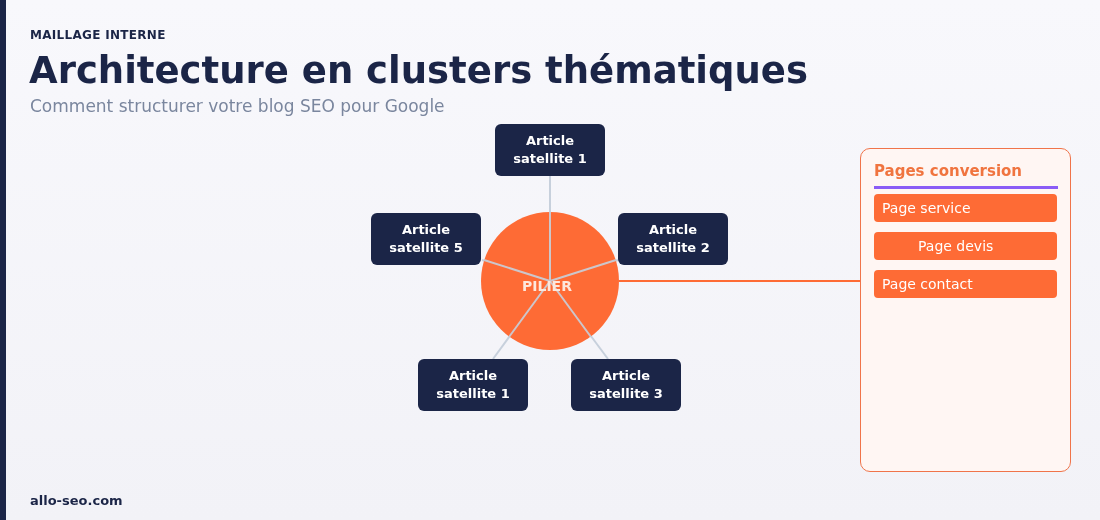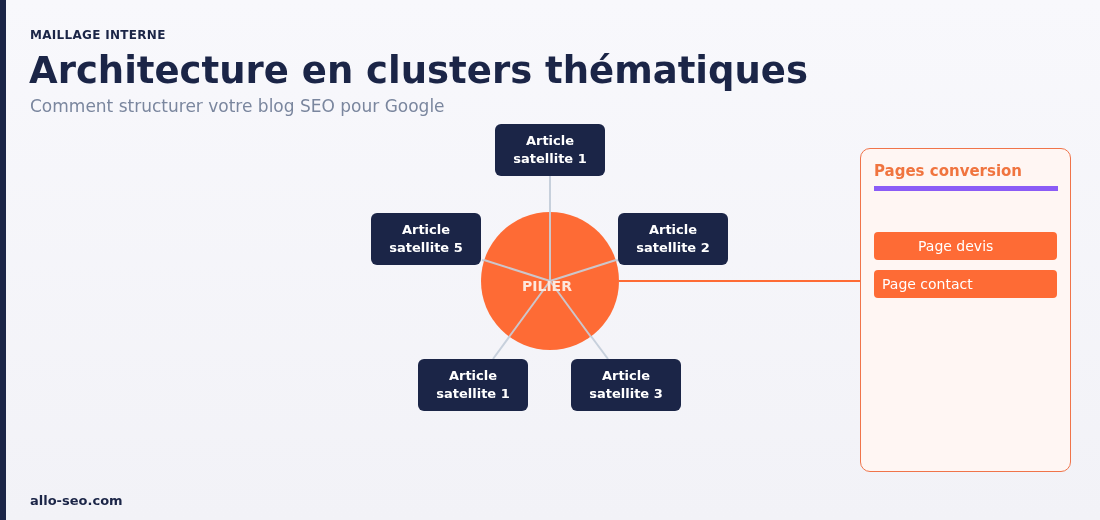--- a/index.html
+++ b/index.html
@@ -32,21 +32,21 @@
     display: flex; flex-direction: column; align-items: center; justify-content: center;
     line-height: 18px; text-align: left;
   }
 
   .conv-panel {
     position: absolute; left: 860px; top: 148px; width: 211px; height: 324px;
     border: 1.5px solid #f0744a; border-radius: 10px; background: #fff6f3;
   }
   .conv-title {
     position: absolute; left: 13px; top: 13px; width: 184px; font-size: 15px; font-weight: bold; color: #f0743f;
-    padding-bottom: 6px; border-bottom: 5px solid #8b5cf6;
+    padding-bottom: 6px; border-bottom: 3px solid #8b5cf6;
   }
   .conv-item {
     position: absolute; left: 13px; width: 183px; height: 28px; border-radius: 4px;
     background: #fe6b35; color: #ffffff; font-size: 14px; padding-left: 8px; line-height: 28px;
   }
 </style>
 </head>
 <body>
 
 <div class="left-bar"></div>
@@ -101,17 +101,18 @@
   <span>Article</span>
   <span>satellite 1</span>
 </div>
 <div class="sat" style="left:371px; top:213px;">
   <span>Article</span>
   <span>satellite 5</span>
 </div>
 
 <div class="conv-panel">
   <div class="conv-title">Pages conversion</div>
+  <div class="conv-item" style="top:45px;">Page service</div>
   <div class="conv-item" style="top:83px;padding-left:44px;">Page devis</div>
   <div class="conv-item" style="top:121px;">Page contact</div>
 </div>
 
 <div class="footer">allo-seo.com</div>
 
 </body></html>

